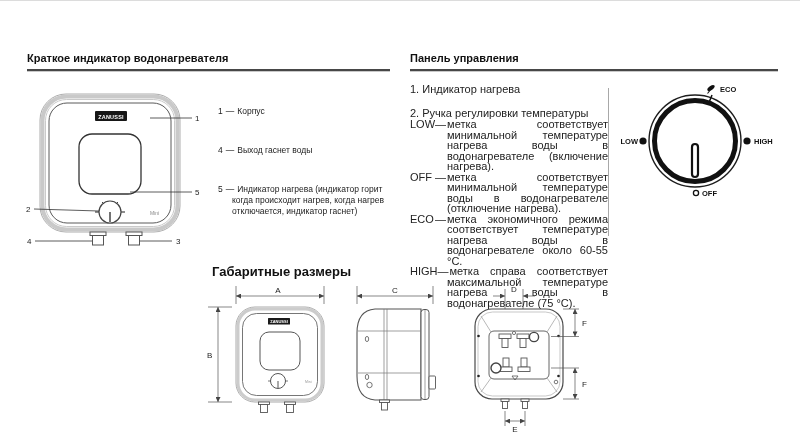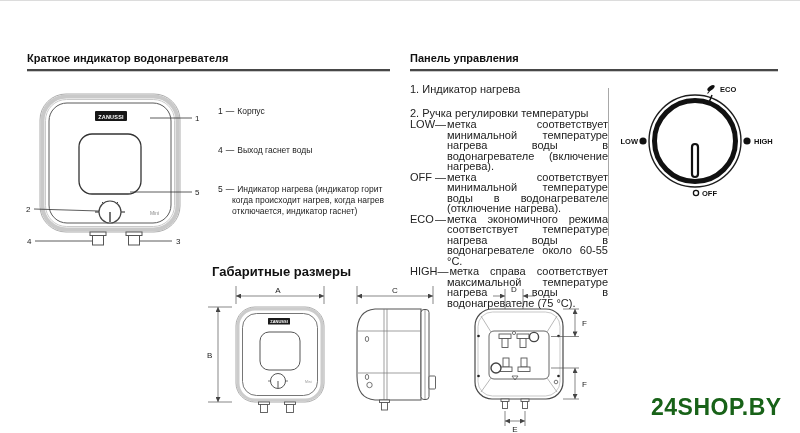--- a/index.html
+++ b/index.html
@@ -237,15 +237,14 @@
     <line class="thin" x1="86" y1="89" x2="114" y2="89"></line>
     <line class="thin" x1="98" y1="120" x2="114" y2="120"></line>
     <line class="thin" x1="110" y1="89" x2="110" y2="120" marker-start="url(#arr)" marker-end="url(#arr)"></line>
     <text class="dimlbl" x="117" y="108">F</text>
     <line class="thin" x1="40" y1="132" x2="40" y2="147"></line>
     <line class="thin" x1="60" y1="132" x2="60" y2="147"></line>
     <line class="thin" x1="40" y1="142" x2="60" y2="142" marker-start="url(#arr)" marker-end="url(#arr)"></line>
     <text class="dimlbl" x="50" y="153" text-anchor="middle">E</text>
   </svg>
 
-  <div class="watermark">24SHOP.BY</div>
 
 </div>
 
 </body></html>

